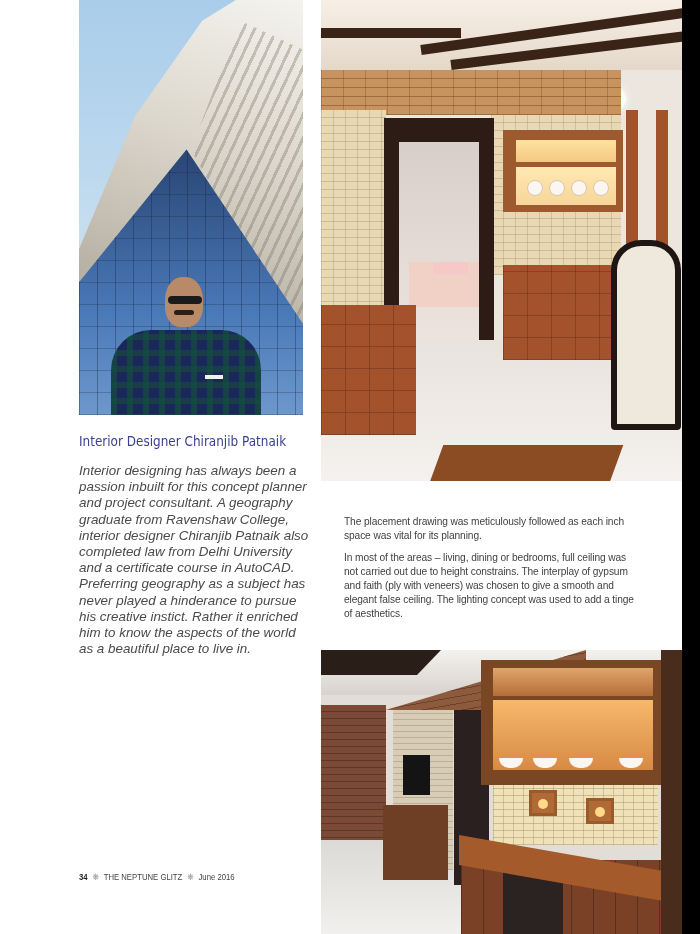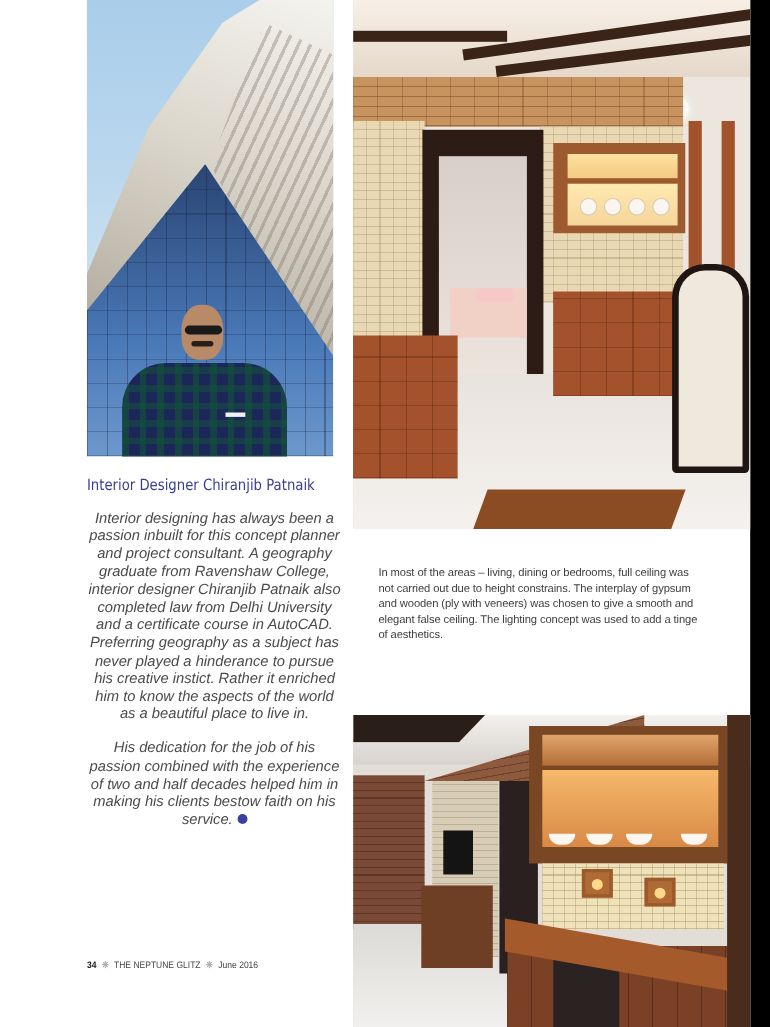--- a/index.html
+++ b/index.html
@@ -125,21 +125,21 @@
     .article-title {
       position: absolute; left: 79px; top: 433px;
       font-family: "DejaVu Sans", sans-serif; font-size: 14px; letter-spacing: 0px;
       color: #3a3f8f; transform: scaleX(0.86); transform-origin: left top; white-space: nowrap;
     }
     .article-col-left {
       position: absolute; left: 79px; top: 463px; width: 232px;
       font-family: "Liberation Sans", sans-serif; font-style: italic;
       font-size: 13.4px; line-height: 16.2px; color: #4a4a4a;
     }
-    .article-col-left p { margin-bottom: 15px; text-align: center; }
+    .article-col-left p { margin-bottom: 15px; }
     .end-bullet {
       display: inline-block; width: 9px; height: 9px; border-radius: 50%;
       background: #3a3fa6; vertical-align: middle; margin-left: 4px; margin-top: -2px;
     }
 
     .article-col-right {
       position: absolute; left: 344px; top: 515px; width: 290px;
       font-family: "Liberation Sans", sans-serif; font-size: 10.2px; line-height: 14px;
       color: #3f3f3f; letter-spacing: -0.1px;
     }
@@ -221,25 +221,25 @@
   <div class="pc-base"></div>
   <div class="pc-drawers"></div>
   <div class="pc-counter"></div>
   <div class="pc-right-wood"></div>
 </div>
 
 <div class="article-title">Interior Designer Chiranjib Patnaik</div>
 
 <div class="article-col-left">
   <p>Interior designing has always been a passion inbuilt for this concept planner and project consultant. A geography graduate from Ravenshaw College, interior designer Chiranjib Patnaik also completed law from Delhi University and a certificate course in AutoCAD. Preferring geography as a subject has never played a hinderance to pursue his creative instict. Rather it enriched him to know the aspects of the world as a beautiful place to live in.</p>
-  <p><span>His dedication for the job of his passion combined with the experience of two and half decades helped him in making his clients bestow faith on his service.</span><span class="end-bullet"></span></p>
 </div>
 
 <div class="article-col-right">
-  <p>In most of the areas – living, dining or bedrooms, full ceiling was not carried out due to height constrains. The interplay of gypsum and wooden (ply with veneers) was chosen to give a smooth and elegant false ceiling. The lighting concept was used to add a tinge of aesthetics.</p>
+  <p>The placement drawing was meticulously followed as each inch space was vital for its planning.</p>
+  <p>In most of the areas – living, dining or bedrooms, full ceiling was not carried out due to height constrains. The interplay of gypsum and faith (ply with veneers) was chosen to give a smooth and elegant false ceiling. The lighting concept was used to add a tinge of aesthetics.</p>
 </div>
 
 <div class="footer">
   <span class="page-num">34</span>
   <span class="sep">❋</span>
   <span>THE NEPTUNE GLITZ</span>
   <span class="sep">❋</span>
   <span>June 2016</span>
 </div>
 

